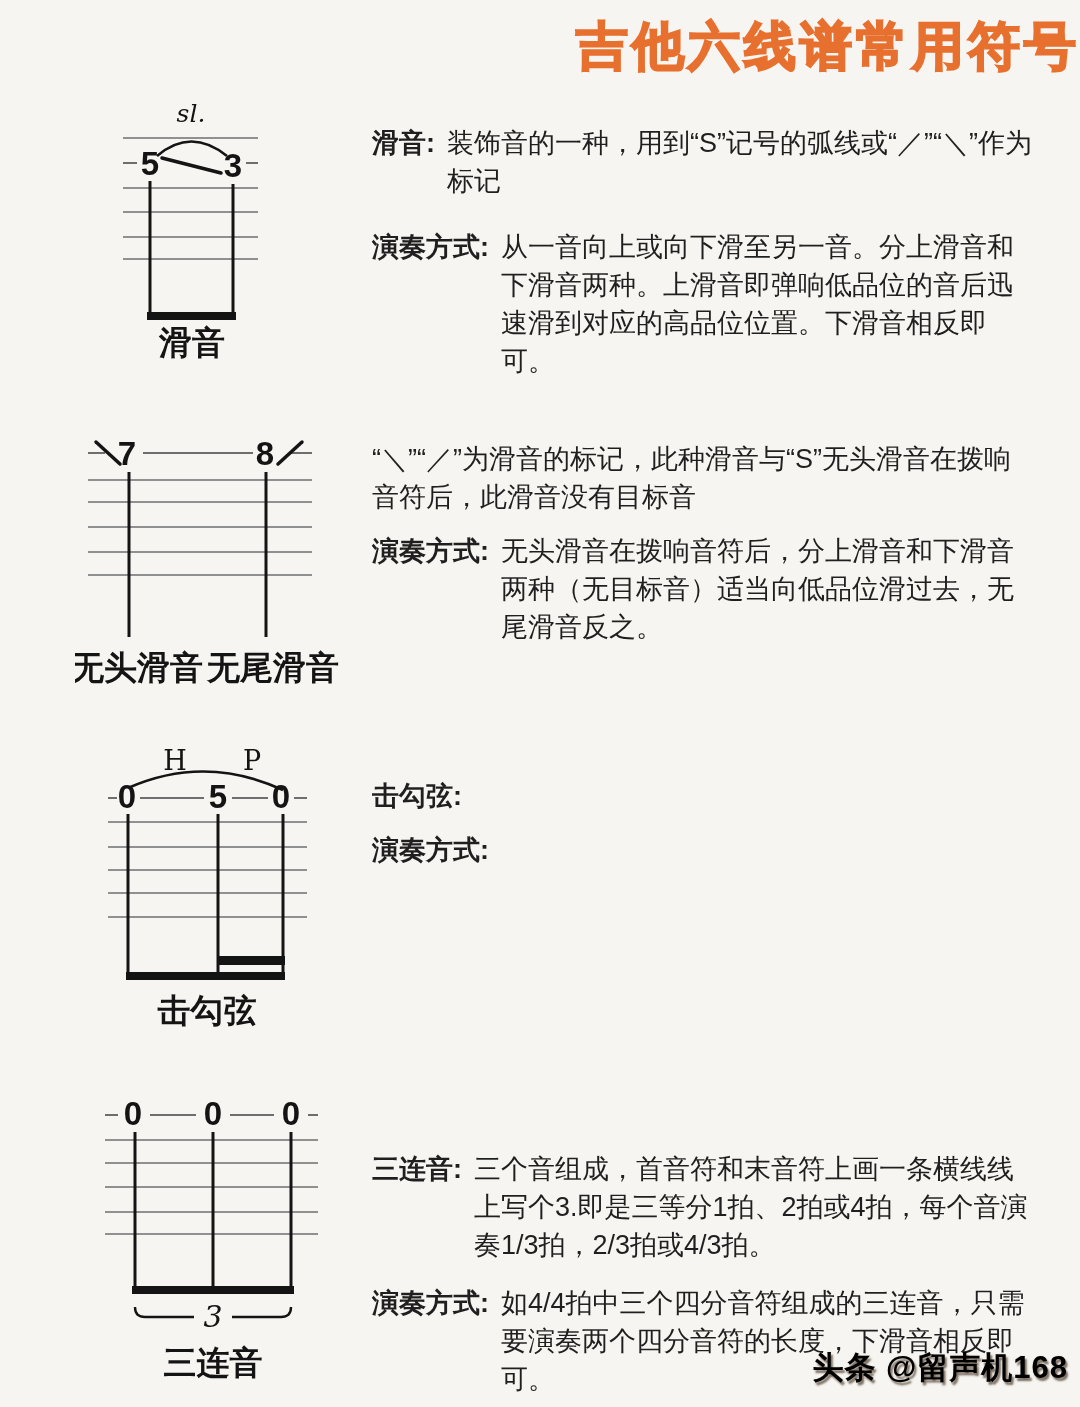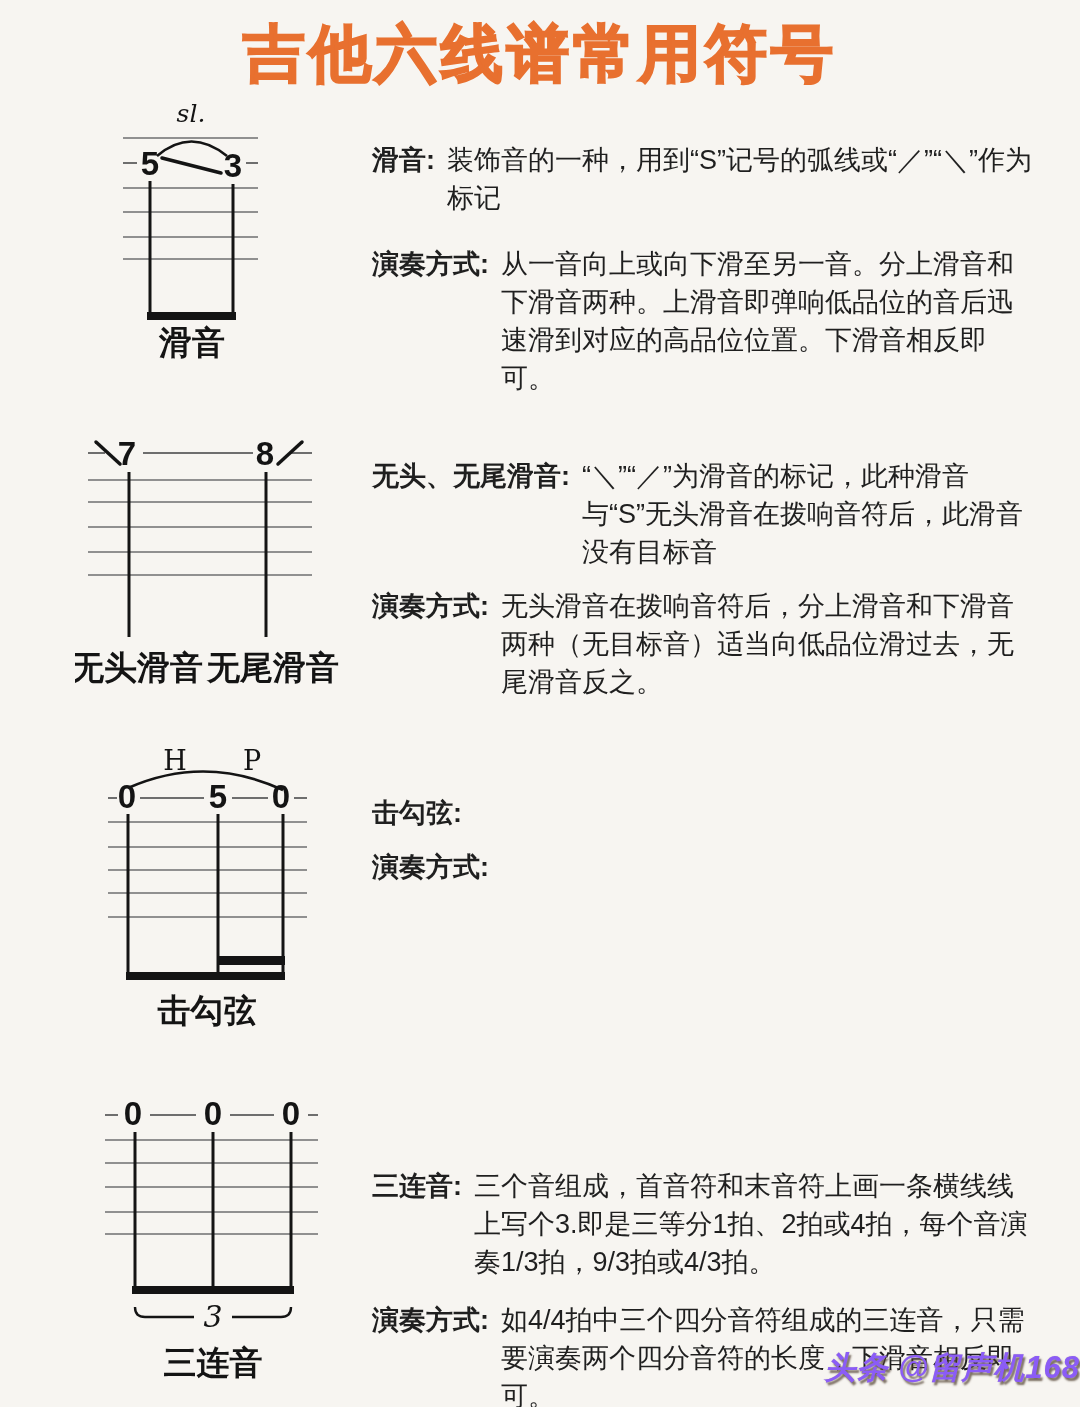--- a/index.html
+++ b/index.html
@@ -3,47 +3,46 @@
 <meta charset="utf-8">
 <style>
   html,body{margin:0;padding:0;}
   body{
     width:1080px;height:1407px;position:relative;overflow:hidden;
     background:#f7f5f1;
     font-family:"Liberation Sans",sans-serif;
     color:#1f1f1f;
   }
   .page-title{
-    position:absolute;left:0;right:0;top:12px;text-align:center;
-    font-size:62px;font-weight:900;letter-spacing:4px;color:#e8702f;
+    position:absolute;left:0;right:0;top:12px;text-align:right;
+    font-size:52px;font-weight:900;letter-spacing:4px;color:#e8702f;
     -webkit-text-stroke:2px #e8702f;
   }
-  .textcol{position:absolute;left:372px;width:662px;margin-top:17px;}
+  .textcol{position:absolute;left:372px;width:662px;}
   .para{display:flex;align-items:flex-start;font-size:27px;line-height:38px;}
   .para .term{font-weight:700;white-space:nowrap;padding-right:12px;}
   .para .body{flex:1;}
   .m28{margin-top:28px}.m16{margin-top:16px}.m20{margin-top:20px}
   .diagram{position:absolute;}
   svg text{fill:#141414;}
   .fret{font-family:"Liberation Sans",sans-serif;font-size:33px;font-weight:700;}
   .dlabel{font-family:"Liberation Sans",sans-serif;font-size:33px;font-weight:700;}
   .ann-it{font-family:"DejaVu Serif",serif;font-style:italic;font-size:25px;}
   .ann-sr{font-family:"DejaVu Serif",serif;font-size:27px;}
   .staff{stroke:#909090;stroke-width:2;}
   .numline{stroke:#6e6e6e;stroke-width:2;}
   .stem{stroke:#141414;stroke-width:3;}
   .mark{stroke:#141414;stroke-width:3.5;stroke-linecap:round;}
   .arc{stroke:#141414;stroke-width:2.6;fill:none;}
   .beam{fill:#141414;}
   .watermark{
-    position:absolute;right:0;top:1347px;
-    font-size:31px;font-weight:700;color:#8b5cf6;
+    position:absolute;right:12px;top:1347px;
+    font-size:31px;font-weight:700;color:#000000;
     text-shadow:2px 3px 2px rgba(82,66,50,0.75), 0 0 1px rgba(120,100,80,0.4);
     letter-spacing:1px;
-    font-style:italic;
   }
 </style>
 </head>
 <body>
 
 <div class="page-title">吉他六线谱常用符号</div>
 
 <svg class="diagram" style="left:95px;top:100px" width="255" height="266" viewBox="0 0 255 266">
   <g>
     <line class="staff" x1="28" y1="38" x2="163" y2="38"></line>
@@ -96,21 +95,20 @@
   <g>
     <line class="stem" x1="54" y1="42" x2="54" y2="207"></line>
     <line class="stem" x1="191" y1="42" x2="191" y2="207"></line>
   </g>
   <text class="dlabel" x="62" y="249" text-anchor="middle">无头滑音</text>
   <text class="dlabel" x="198" y="249" text-anchor="middle">无尾滑音</text>
 </svg>
 
 <div class="textcol" style="top:440px">
   <div class="para">
-    <span class="term">无头、无尾滑音:</span>
     <span class="body">“＼”“／”为滑音的标记，此种滑音与“S”无头滑音在拨响音符后，此滑音没有目标音</span>
   </div>
   <div class="para m16">
     <span class="term">演奏方式:</span>
     <span class="body">无头滑音在拨响音符后，分上滑音和下滑音两种（无目标音）适当向低品位滑过去，无尾滑音反之。</span>
   </div>
 </div>
 
 <svg class="diagram" style="left:90px;top:740px" width="270" height="290" viewBox="0 0 270 290">
   <g>
@@ -171,21 +169,21 @@
   </g>
   <rect class="beam" x="42" y="196" width="162" height="8"></rect>
   <path class="arc" style="stroke-width:2.4" d="M 45,217 Q 45,227 55,227 L 104,227 M 142,227 L 191,227 Q 201,227 201,217"></path>
   <text class="ann-it" style="font-size:30px" x="123" y="237" text-anchor="middle">3</text>
   <text class="dlabel" x="123" y="284" text-anchor="middle">三连音</text>
 </svg>
 
 <div class="textcol" style="top:1150px">
   <div class="para">
     <span class="term">三连音:</span>
-    <span class="body">三个音组成，首音符和末音符上画一条横线线上写个3.即是三等分1拍、2拍或4拍，每个音演奏1/3拍，9/3拍或4/3拍。</span>
+    <span class="body">三个音组成，首音符和末音符上画一条横线线上写个3.即是三等分1拍、2拍或4拍，每个音演奏1/3拍，2/3拍或4/3拍。</span>
   </div>
   <div class="para m20">
     <span class="term">演奏方式:</span>
     <span class="body">如4/4拍中三个四分音符组成的三连音，只需要演奏两个四分音符的长度，下滑音相反即可。</span>
   </div>
 </div>
 
 <div class="watermark">头条 @留声机168</div>
 
 </body></html>

